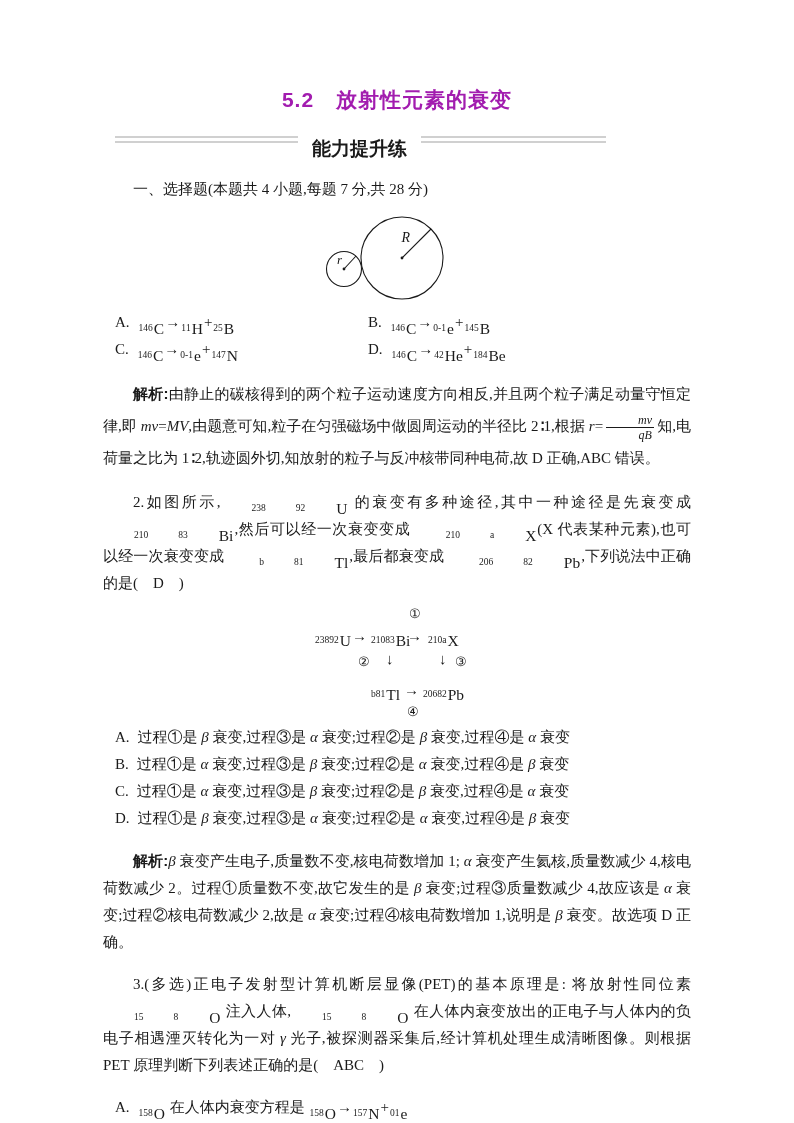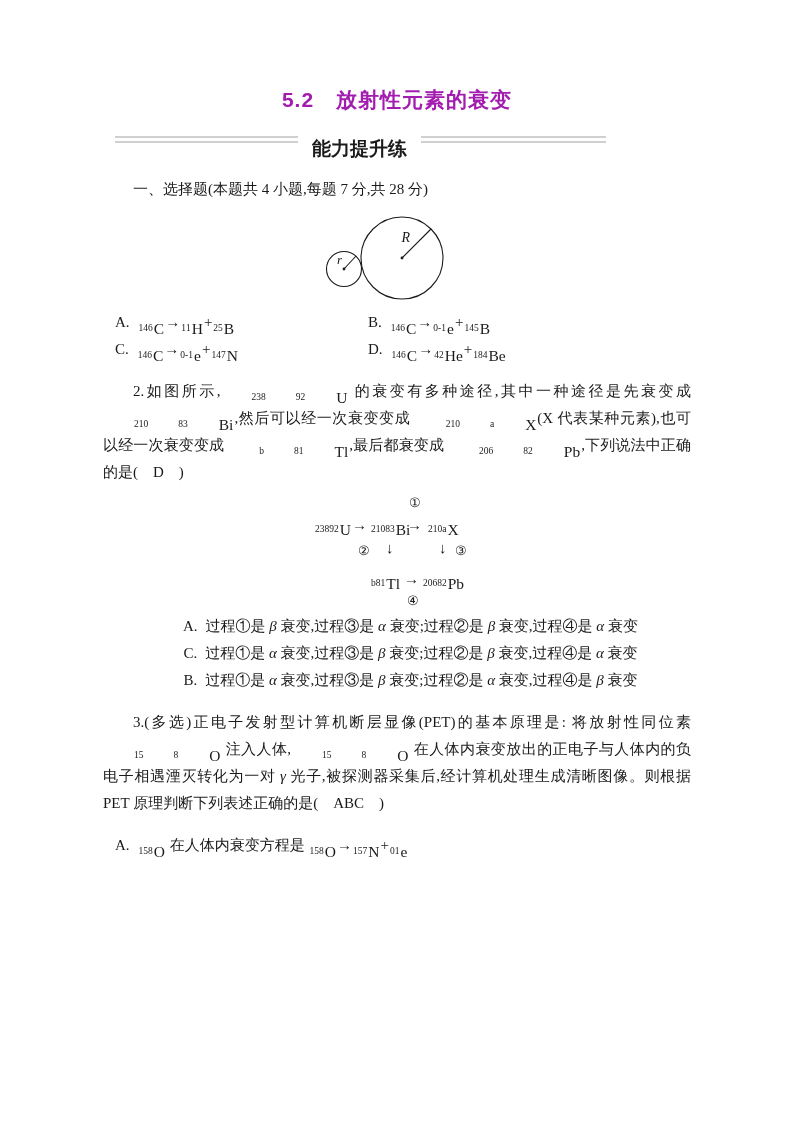--- a/index.html
+++ b/index.html
@@ -66,21 +66,21 @@
   .d-dn1{left:74px;top:39px;font-size:15px;}
   .d-step2{left:46px;top:42px;font-size:13px;}
   .d-dn2{left:127px;top:39px;font-size:15px;}
   .d-step3{left:143px;top:42px;font-size:13px;}
   .d-tl{left:58px;top:68px;}
   .d-ar3{left:92px;top:70px;}
   .d-pb{left:110px;top:68px;}
   .d-step4{left:95px;top:92px;font-size:13px;}
 
   
-  .opts1{margin-left:27px;line-height:27px;text-align:center;}
+  .opts1{margin-left:27px;line-height:27px;}
   .opts1 .opt{white-space:normal;}
   .q3a{margin-left:27px;line-height:27px;margin-top:3px;}
 
   i{font-family:"Liberation Serif","DejaVu Serif",serif;}
 </style>
 </head>
 <body>
 
 <div class="page">
 
@@ -180,20 +180,24 @@
             <span class="nsym">He</span>
           </span>+<span class="nuc">
             <span class="nss">
               <span>18</span>
               <span>4</span>
             </span>
             <span class="nsym">Be</span>
           </span></span></div>
   </div>
 
+  <p class="para analysis"><span class="bseg">解析:</span>由静止的碳核得到的两个粒子运动速度方向相反,并且两个粒子满足动量守恒定律,即 <i>mv</i>=<i>MV</i>,由题意可知,粒子在匀强磁场中做圆周运动的半径比 2∶1,根据 <i>r</i>=<span class="frac">
+        <span class="fn">mv</span>
+        <span>qB</span>
+      </span>知,电荷量之比为 1∶2,轨迹圆外切,知放射的粒子与反冲核带同种电荷,故 D 正确,ABC 错误。</p>
 
   <p class="para">2.如图所示,<span class="nuc">
         <span class="nss">
           <span>238</span>
           <span>92</span>
         </span>
         <span class="nsym">U</span>
       </span> 的衰变有多种途径,其中一种途径是先衰变成 <span class="nuc">
         <span class="nss">
           <span>210</span>
@@ -262,24 +266,26 @@
             <span>206</span>
             <span>82</span>
           </span>
           <span class="nsym">Pb</span>
         </span></span>
     <span class="abs d-step4">④</span>
   </div>
 
   <div class="opts1">
     <div class="opt"><span class="olabel">A.</span><span>过程①是 <i>β</i> 衰变,过程③是 <i>α</i> 衰变;过程②是 <i>β</i> 衰变,过程④是 <i>α</i> 衰变</span></div>
+    <div class="opt"><span class="olabel">B.</span><span>过程①是 <i>α</i> 衰变,过程③是 <i>β</i> 衰变;过程②是 <i>α</i> 衰变,过程④是 <i>β</i> 衰变</span></div>
     <div class="opt"><span class="olabel">C.</span><span>过程①是 <i>α</i> 衰变,过程③是 <i>β</i> 衰变;过程②是 <i>β</i> 衰变,过程④是 <i>α</i> 衰变</span></div>
-    <div class="opt"><span class="olabel">B.</span><span>过程①是 <i>α</i> 衰变,过程③是 <i>β</i> 衰变;过程②是 <i>α</i> 衰变,过程④是 <i>β</i> 衰变</span></div>
-  </div>
-
+    <div class="opt"><span class="olabel">D.</span><span>过程①是 <i>β</i> 衰变,过程③是 <i>α</i> 衰变;过程②是 <i>α</i> 衰变,过程④是 <i>β</i> 衰变</span></div>
+  </div>
+
+  <p class="para analysis27"><span class="bseg">解析:</span><i>β</i> 衰变产生电子,质量数不变,核电荷数增加 1; <i>α</i> 衰变产生氦核,质量数减少 4,核电荷数减少 2。过程①质量数不变,故它发生的是 <i>β</i> 衰变;过程③质量数减少 4,故应该是 <i>α</i> 衰变;过程②核电荷数减少 2,故是 <i>α</i> 衰变;过程④核电荷数增加 1,说明是 <i>β</i> 衰变。故选项 D 正确。</p>
 
   <p class="para">3.(多选)正电子发射型计算机断层显像(PET)的基本原理是: 将放射性同位素 <span class="nuc">
         <span class="nss">
           <span>15</span>
           <span>8</span>
         </span>
         <span class="nsym">O</span>
       </span> 注入人体,<span class="nuc">
         <span class="nss">
           <span>15</span>

